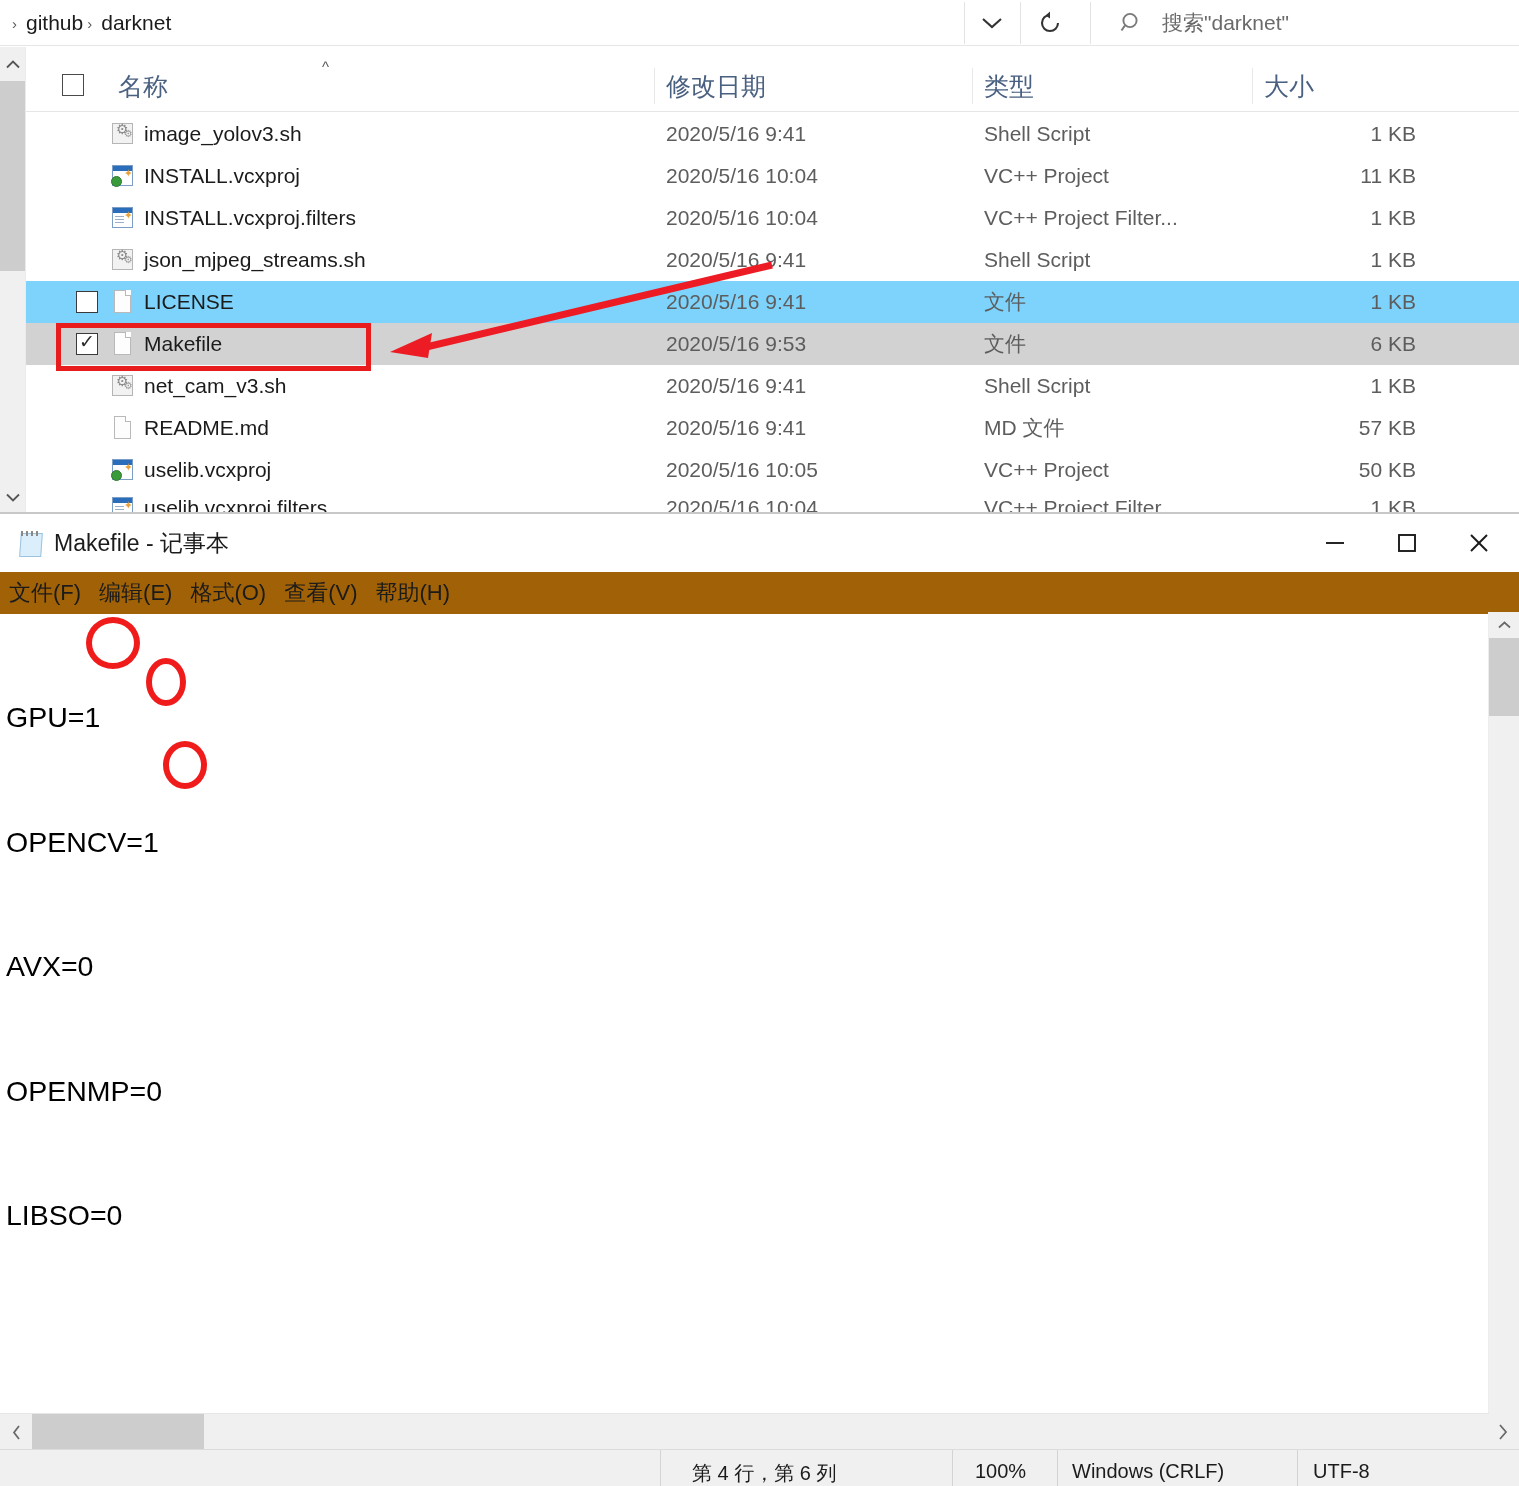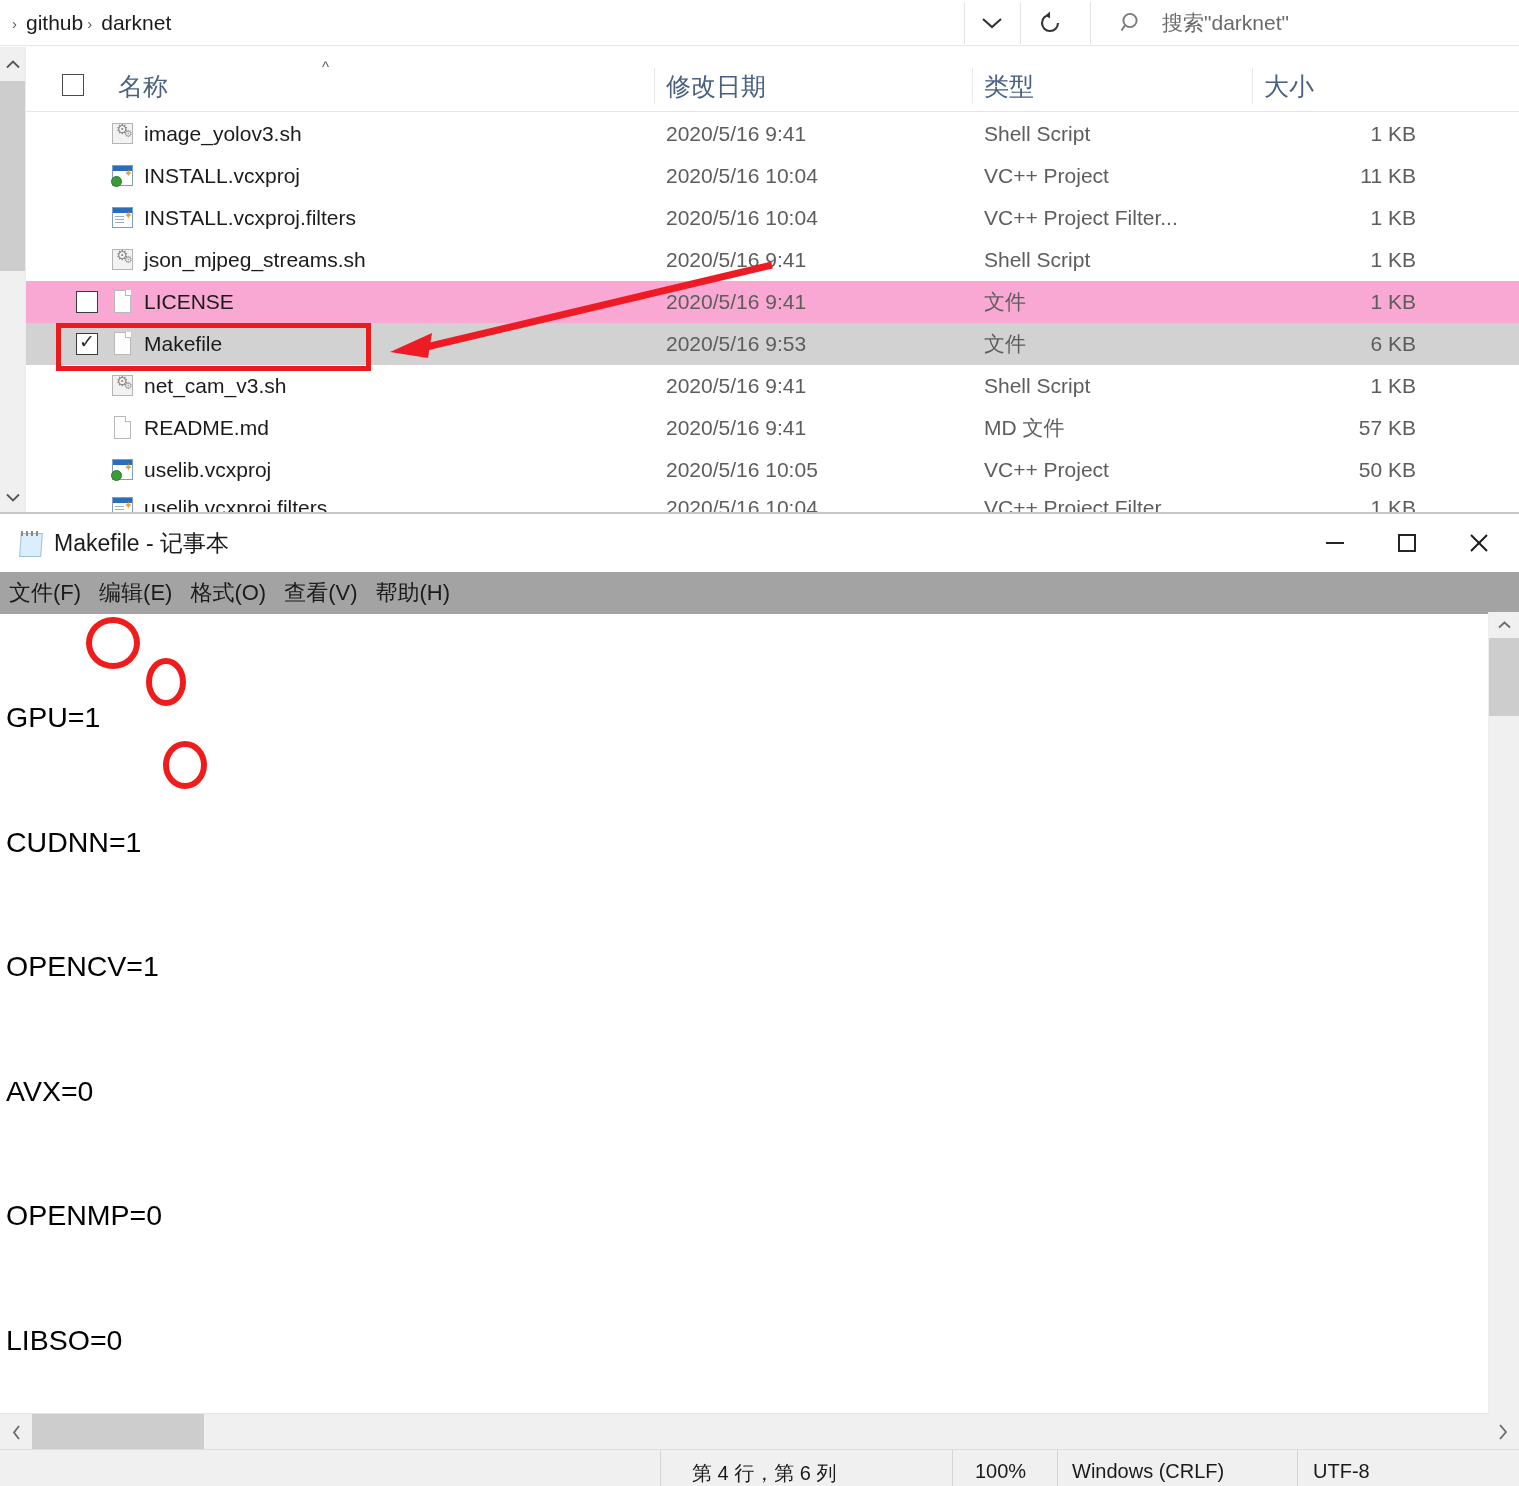--- a/index.html
+++ b/index.html
@@ -38,21 +38,21 @@
   .colhead{position:absolute;left:26px;top:60px;width:1493px;height:52px;background:#fff;}
   .colhead .hcell{position:absolute;top:0;height:52px;display:flex;align-items:center;font-size:25px;color:#4a6080;}
   .colhead .hsep{position:absolute;top:8px;width:1px;height:36px;background:#e8e8e8;}
   .sort-caret{position:absolute;left:322px;top:58px;font-size:15px;color:#5a5a5a;}
   .head-check{position:absolute;left:62px;top:74px;width:22px;height:22px;border:1.6px solid #4a4a4a;background:#fff;box-sizing:border-box;}
   .colhead-underline{position:absolute;left:26px;top:111px;width:1493px;height:1px;background:#e6e6e6;}
 
   
   .rows{position:absolute;left:26px;top:113px;width:1493px;height:401px;}
   .row{position:absolute;left:0;width:1493px;height:42px;}
-  .row.sel-light{background:#f9a8d4;}
+  .row.sel-light{background:#7dd3fc;}
   .row.sel-dark{background:#d2d2d2;}
   .cell{position:absolute;top:0;height:42px;display:flex;align-items:center;font-size:21px;color:#1b1b1b;white-space:nowrap;}
   .c-name{left:118px;}
   .c-date{left:640px;color:#5d5d5d;}
   .c-type{left:958px;color:#5d5d5d;}
   .c-size{left:1200px;width:190px;justify-content:flex-end;color:#5d5d5d;}
   .rowcheck{position:absolute;left:50px;top:10px;width:22px;height:22px;border:1.6px solid #3a3a3a;background:#fff;box-sizing:border-box;}
   .rowcheck .tick{position:absolute;left:2px;top:-3px;font-size:19px;color:#2a2a2a;line-height:22px;}
   .ficon{position:absolute;left:84px;top:8px;width:26px;height:26px;}
 
@@ -73,21 +73,21 @@
   .ic-vcf .star{position:absolute;right:-1px;top:2px;font-size:11px;color:#e8a33d;line-height:11px;}
   .row-partial{position:absolute;left:0;top:374px;width:1493px;height:27px;overflow:hidden;}
 
   .exp-bottom-line{position:absolute;left:0;top:512px;width:1519px;height:2px;background:#c8c8c8;}
 
   
   .redbox{position:absolute;left:56px;top:323px;width:315px;height:48px;border:5px solid #e81c1c;box-sizing:border-box;}
   .arrow-svg{position:absolute;left:380px;top:255px;width:420px;height:115px;}
 
   
-  .notepad{position:absolute;left:0;top:514px;width:1519px;height:972px;background:#a3a3a3;}
+  .notepad{position:absolute;left:0;top:514px;width:1519px;height:972px;background:#a16207;}
   .np-title{position:absolute;left:0;top:0;width:1519px;height:58px;background:#ffffff;}
   .np-icon{position:absolute;left:18px;top:16px;width:28px;height:28px;}
   .np-icon .pad{position:absolute;left:2px;top:3px;width:22px;height:24px;background:#dbeefb;border:1px solid #9cc3de;box-sizing:border-box;transform:skewX(-4deg);}
   .np-icon .rings{position:absolute;left:3px;top:1px;width:20px;height:5px;
     background:repeating-linear-gradient(to right,#8a8a8a 0px,#8a8a8a 2px,transparent 2px,transparent 5px);}
   .np-title-text{position:absolute;left:54px;top:14px;font-size:23px;color:#1b1b1b;}
   .np-btn{position:absolute;top:0;width:72px;height:58px;display:flex;align-items:center;justify-content:center;}
   .np-btn.min{right:148px;}
   .np-btn.max{right:76px;}
   .np-btn.close{right:4px;}
@@ -350,21 +350,20 @@
       <span class="mi">文件(F)</span>
       <span class="mi">编辑(E)</span>
       <span class="mi">格式(O)</span>
       <span class="mi">查看(V)</span>
       <span class="mi">帮助(H)</span>
     </div>
 
     <div class="np-client">
       <div class="np-text">
         <div class="ln">GPU=1</div>
-        <div class="ln">CUDNN=1</div>
         <div class="ln">OPENCV=1</div>
         <div class="ln">AVX=0</div>
         <div class="ln">OPENMP=0</div>
         <div class="ln">LIBSO=0</div>
         
         
         
         
         
         

